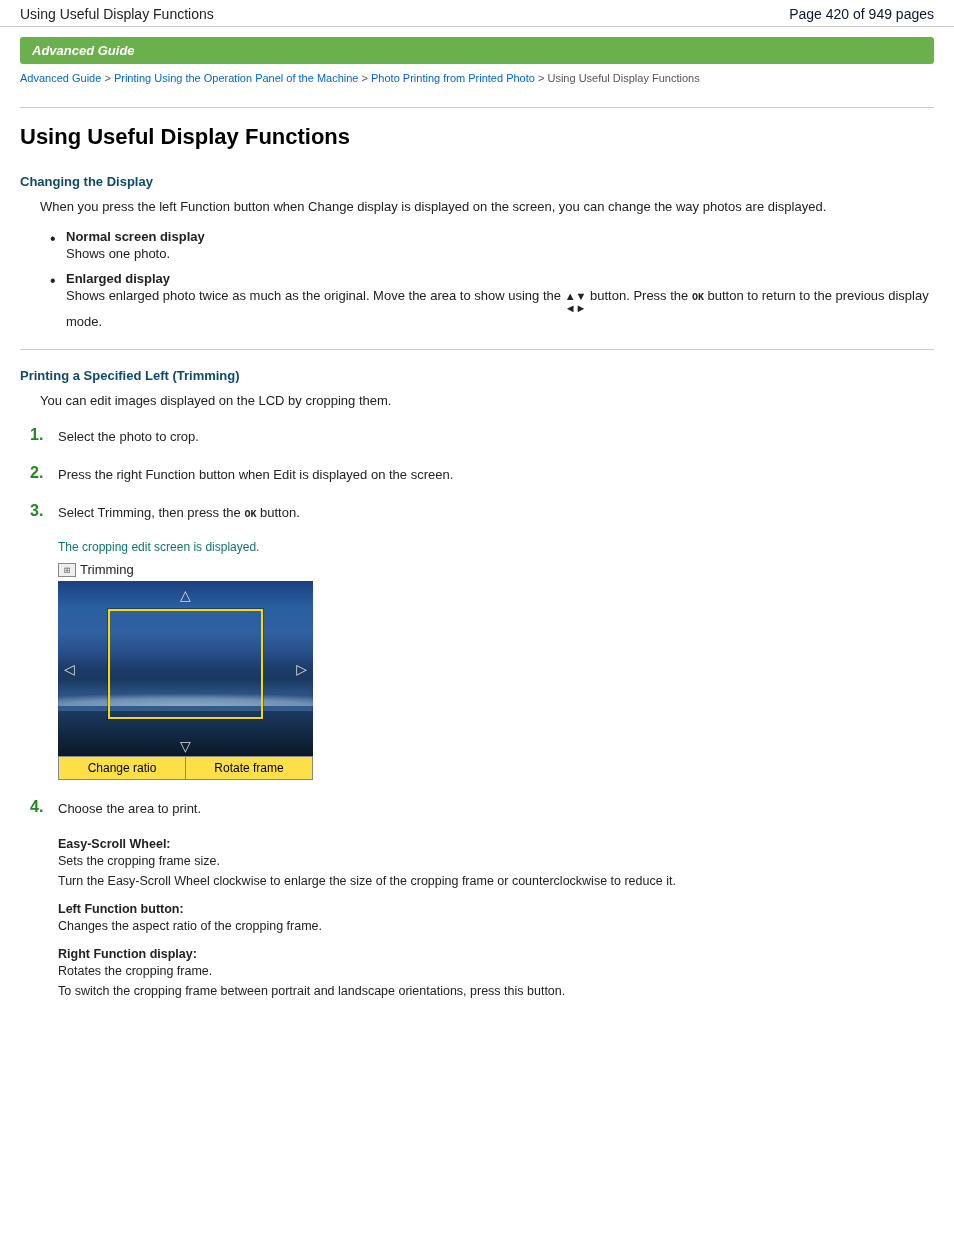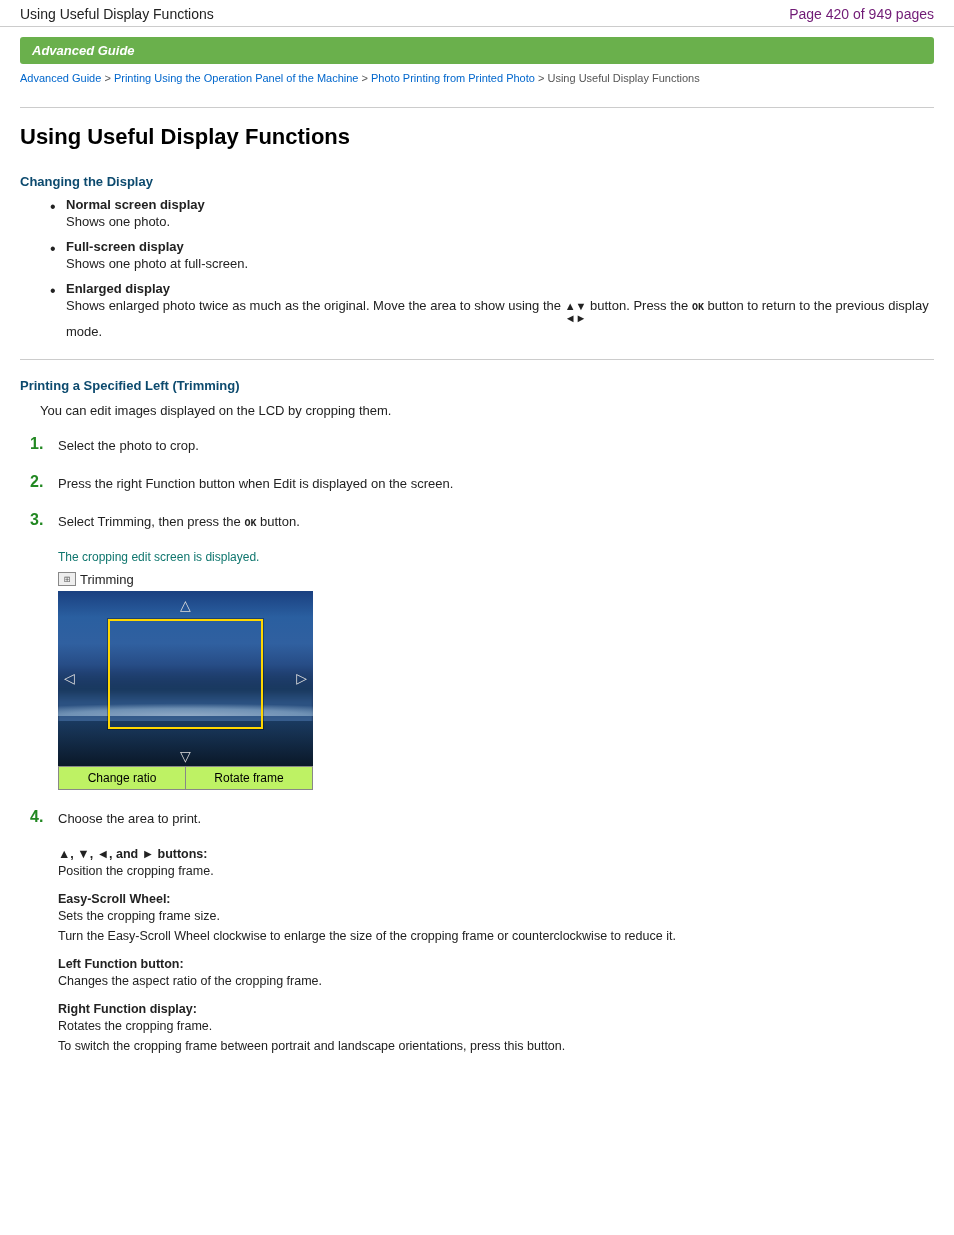--- a/index.html
+++ b/index.html
@@ -19,21 +19,21 @@
       align-items: center;
       padding: 6px 20px 4px 20px;
       border-bottom: 1px solid #ccc;
     }
     .top-bar-title {
       font-size: 14px;
       color: #222;
     }
     .top-bar-page {
       font-size: 14px;
-      color: #701a75;
+      color: #0f172a;
     }
 
     
     .green-banner {
       background: #6ab04c;
       margin: 10px 20px 0 20px;
       padding: 6px 12px;
       border-radius: 3px;
     }
     .green-banner span {
@@ -261,21 +261,21 @@
       border: 1px solid #888;
       background: #d4d0c8;
       margin-top: 0;
     }
     .trimming-btn {
       flex: 1;
       text-align: center;
       padding: 4px 0;
       font-size: 12px;
       border: none;
-      background: #bef264;
+      background: #fde047;
       cursor: pointer;
       border-right: 1px solid #888;
     }
     .trimming-btn:last-child { border-right: none; }
 
     
     .step4-detail {
       margin-left: 28px;
       margin-top: 8px;
     }
@@ -316,29 +316,26 @@
   <span> &gt; </span>
   <a href="#">Photo Printing from Printed Photo</a>
   <span> &gt; Using Useful Display Functions</span>
 </div>
 
 <div class="main-content">
 
   <div class="page-title">Using Useful Display Functions</div>
 
   <div class="section-heading">Changing the Display</div>
+  <div class="section-intro">When you press the left Function button when Change display is displayed on the screen, you can change the way photos are displayed.</div>
 
   <ul class="bullet-list">
     <li>
       <span class="bullet-label">Normal screen display</span>
       <span class="bullet-desc">Shows one photo.</span>
-    </li>
-    <li>
-      <span class="bullet-label">Full-screen display</span>
-      <span class="bullet-desc">Shows one photo at full-screen.</span>
     </li>
     <li>
       <span class="bullet-label">Enlarged display</span>
       <span class="bullet-desc">
         Shows enlarged photo twice as much as the original. Move the area to show using the
         <span class="inline-arrows">
           ▲▼<br>◄►
         </span>
         button. Press the <span class="ok-badge">OK</span> button to return to the previous display mode.
       </span>
@@ -397,24 +394,20 @@
       </div>
     </div>
 
     <div class="step-item">
       <span class="step-number">4.</span>
       <span class="step-text">Choose the area to print.</span>
     </div>
 
     <div class="step4-detail">
 
-      <div class="detail-row">
-        <span class="detail-label">▲, ▼, ◄, and ► buttons:</span><br>
-        <span class="detail-text">Position the cropping frame.</span>
-      </div>
 
       <div class="detail-row">
         <span class="detail-label">Easy-Scroll Wheel:</span><br>
         <span class="detail-text">Sets the cropping frame size.<br>Turn the Easy-Scroll Wheel clockwise to enlarge the size of the cropping frame or counterclockwise to reduce it.</span>
       </div>
 
       <div class="detail-row">
         <span class="detail-label">Left Function button:</span><br>
         <span class="detail-text">Changes the aspect ratio of the cropping frame.</span>
       </div>

